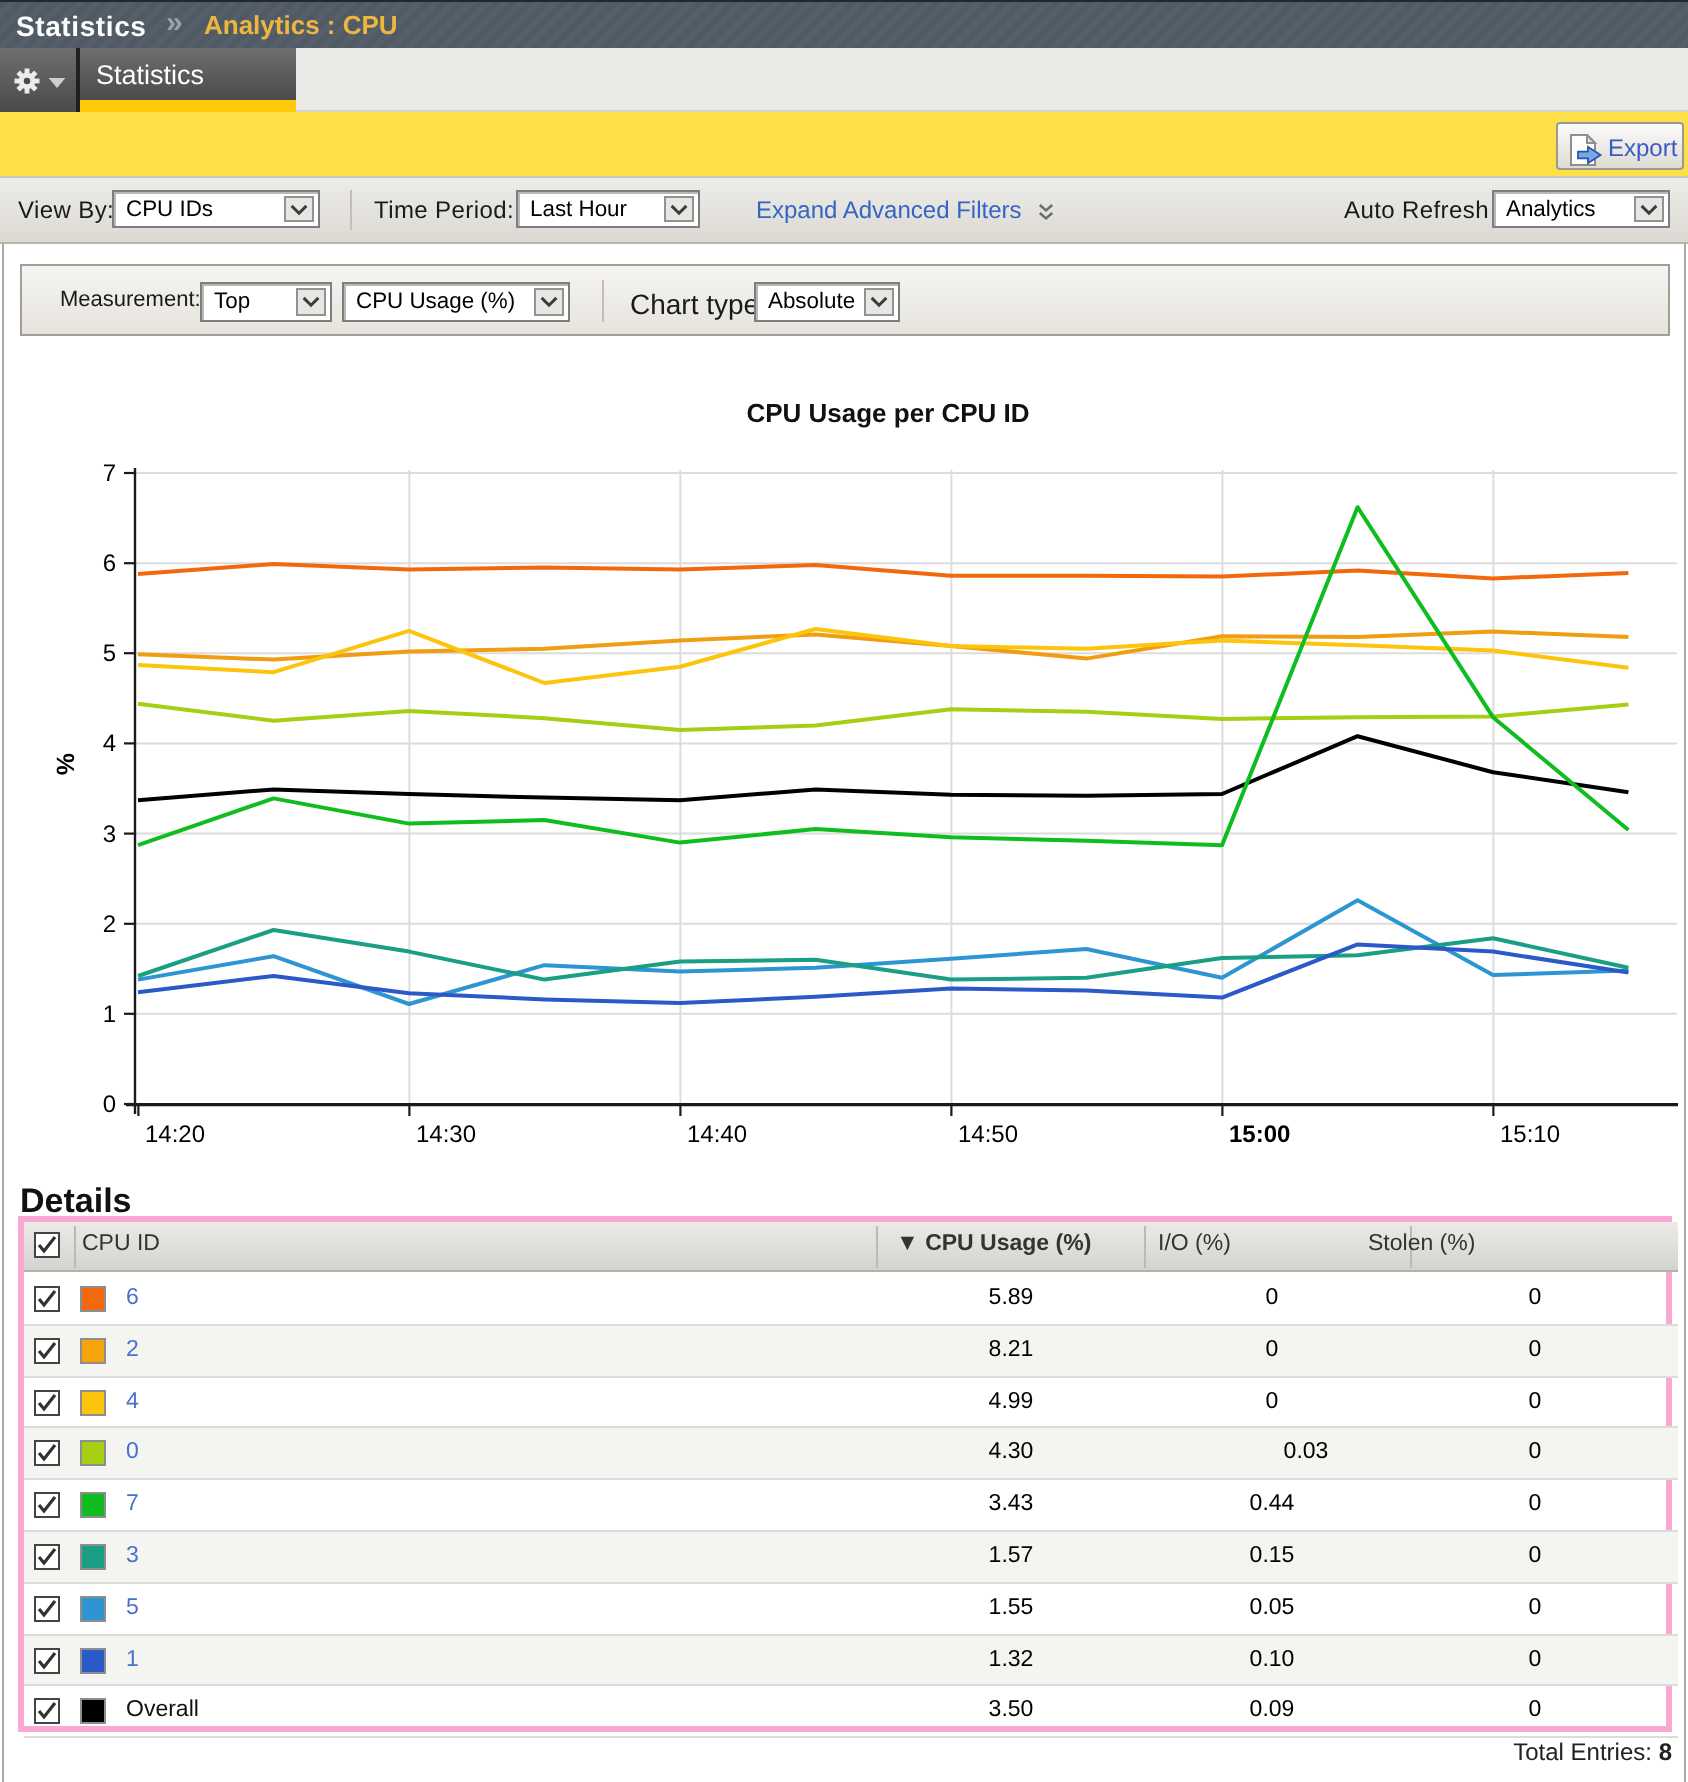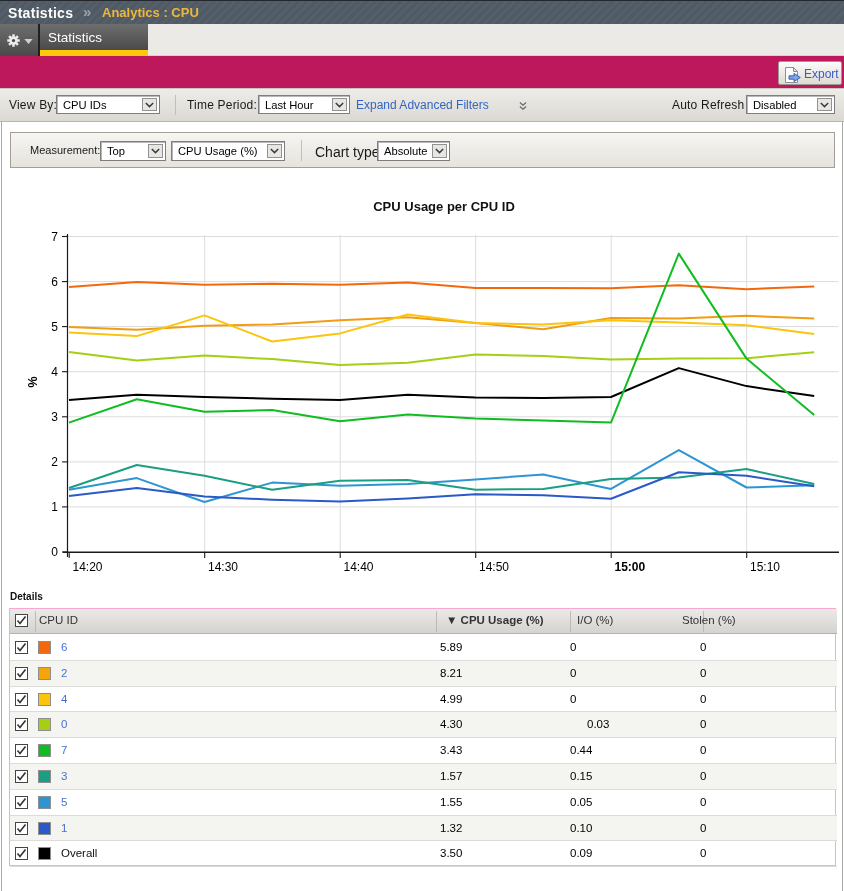--- a/index.html
+++ b/index.html
@@ -17,21 +17,21 @@
 
 
 #tabrow { left:0; top:24px; width:844px; height:32px; background:#ebeae6; border-bottom:1px solid #d6d4cf; }
 #gearbtn { position:absolute; left:0; top:0; width:40px; height:32px;
   background:linear-gradient(#6e6e6e,#4a4a4a); border-right:2px solid #202020; }
 #tab1 { position:absolute; left:40px; top:0; width:108px; height:32px;
   background:linear-gradient(#6e6e6e,#4a4a4a); color:#fff; font-size:13.5px; line-height:27px;
   padding-left:8px; border-bottom:6px solid #fec80b; }
 
 
-#exprow { left:0; top:56px; width:844px; height:32px; background:#be185d; }
+#exprow { left:0; top:56px; width:844px; height:32px; background:#fde047; }
 #expbtn { position:absolute; left:778px; top:5px; width:64px; height:24px;
   border:1px solid #9d9890; border-radius:2px;
   background:linear-gradient(#fbfbfa,#dedbd3); }
 #expbtn span { position:absolute; left:25px; top:4.5px; font-size:12px; color:#3a5bc7; }
 
 
 #filterbar { left:0; top:88px; width:844px; height:34px;
   background:linear-gradient(#edece8,#dcd9d3); border-bottom:1px solid #b9b6af; border-top:1px solid #c8c6c0; }
 .flabel { position:absolute; font-size:12px; letter-spacing:0.2px; color:#1a1a1a; top:9px; }
 .sel { position:absolute; background:#fff; border:1px solid #7e7e7e;
@@ -48,32 +48,32 @@
   background:linear-gradient(#f6f5f2,#e6e3dd); }
 
 
 #leftborder { left:1px; top:122px; width:1px; height:769px; background:#aaaaa5; }
 #rightborder { left:842px; top:122px; width:1px; height:769px; background:#aaaaa5; }
 
 
 #ctitle { left:0px; top:199px; width:888px; text-align:center; font-size:13px; font-weight:bold; color:#111; }
 
 
-#dlabel { left:10px; top:591px; font-size:10px; font-weight:bold; color:#111; }
-#dtable { left:9px; top:608px; width:827px; height:258px; border:1px solid #f9a8d4; font-size:11.5px; }
+#dlabel { left:10px; top:591px; font-size:17px; font-weight:bold; color:#111; }
+#dtable { left:9px; top:608px; width:827px; height:258px; border:3px solid #f9a8d4; font-size:11.5px; }
 #thead { position:absolute; left:0; top:0; width:827px; height:25px;
   background:linear-gradient(#eceae7,#d5d3cf); border-bottom:1px solid #b3b3ae; color:#333; }
 #thead .hsep { position:absolute; top:2px; height:21px; width:1px; background:#bcbab5; }
 .hlab { position:absolute; top:5px; white-space:nowrap; }
 .trow { position:absolute; left:0; width:827px; height:26px; border-bottom:1px solid #dddcd8; }
 .trow.alt { background:#f4f4f1; }
 .cbx { position:absolute; width:13px; height:13px; background:#fff; border:1px solid #444; }
 .swatch { position:absolute; left:28px; top:6px; width:13px; height:13px; border:1px solid #8e8e8e; }
 .cpulink { position:absolute; left:51px; top:6px; color:#4a6fd0; }
-.val { position:absolute; top:6px; text-align:left; color:#000; }
+.val { position:absolute; top:6px; text-align:center; color:#000; }
 #tfooter { left:9px; top:869px; width:827px; text-align:right; font-size:12px; color:#222; }
 </style>
 </head>
 <body>
 <div id="page">
 
   <div id="crumbbar" class="abs">
     <span class="t1">Statistics</span>
       <span class="sep">»</span>
       <span class="t2">Analytics : CPU</span>
@@ -126,27 +126,27 @@
     <div class="vsep" style="left:175px;top:6px;height:20px"></div>
     <span class="flabel" style="left:187px">Time Period:</span>
     <div class="sel" style="left:258px;top:6px;width:92px;height:19px">
         <span class="tx">Last Hour</span>
         <span class="dd">
           <svg width="9" height="6" viewBox="0 0 11 6">
             <path d="M1 0.5 L5.5 5 L10 0.5" fill="none" stroke="#3c3c3c" stroke-width="1.8"></path>
           </svg>
         </span>
       </div>
-    <span class="bluelink" style="left:356px;top:9px">Expand Advanced Filters</span>
+    <span class="bluelink" style="left:378px;top:9px">Expand Advanced Filters</span>
     <svg width="8" height="9" viewBox="0 0 9 10" style="position:absolute;left:519px;top:13px">
       <path d="M1 0.5 L4.5 3.5 L8 0.5 M1 5 L4.5 8 L8 5" fill="none" stroke="#686d74" stroke-width="1.4"></path>
     </svg>
     <span class="flabel" style="left:672px">Auto Refresh</span>
     <div class="sel" style="left:746px;top:6px;width:89px;height:19px">
-        <span class="tx">Disabled</span>
+        <span class="tx">Analytics</span>
         <span class="dd">
           <svg width="9" height="6" viewBox="0 0 11 6">
             <path d="M1 0.5 L5.5 5 L10 0.5" fill="none" stroke="#3c3c3c" stroke-width="1.8"></path>
           </svg>
         </span>
       </div>
   </div>
 
   <div id="leftborder" class="abs"></div>
   <div id="rightborder" class="abs"></div>
@@ -359,14 +359,15 @@
           </svg>
         </div>
       <div class="swatch" style="background:#000000"></div>
       <span class="cpulink" style="color:#111;">Overall</span>
       <span class="val" style="left:430px;width:127px">3.50</span>
       <span class="val" style="left:560px;width:128px">0.09</span>
       <span class="val" style="left:690px;width:131px">0</span>
     </div>
   </div>
 
+  <div id="tfooter" class="abs">Total Entries: <b>8</b></div>
 
 </div>
 
 </body></html>

